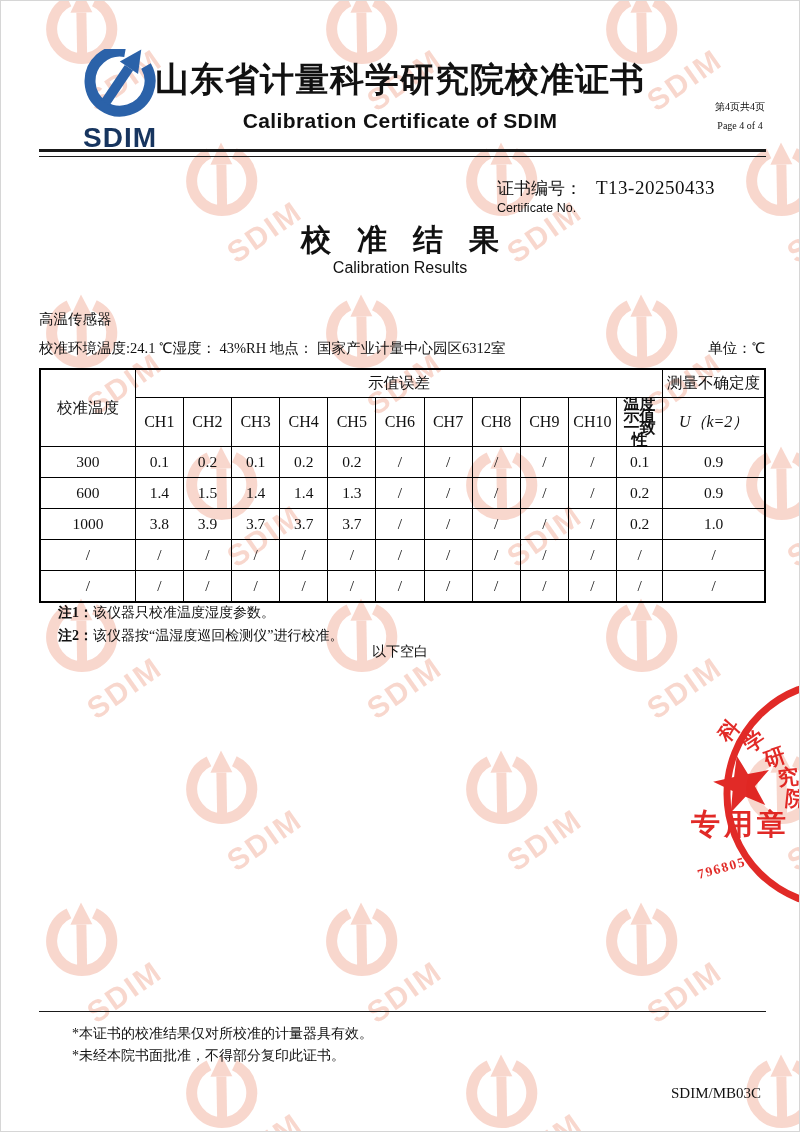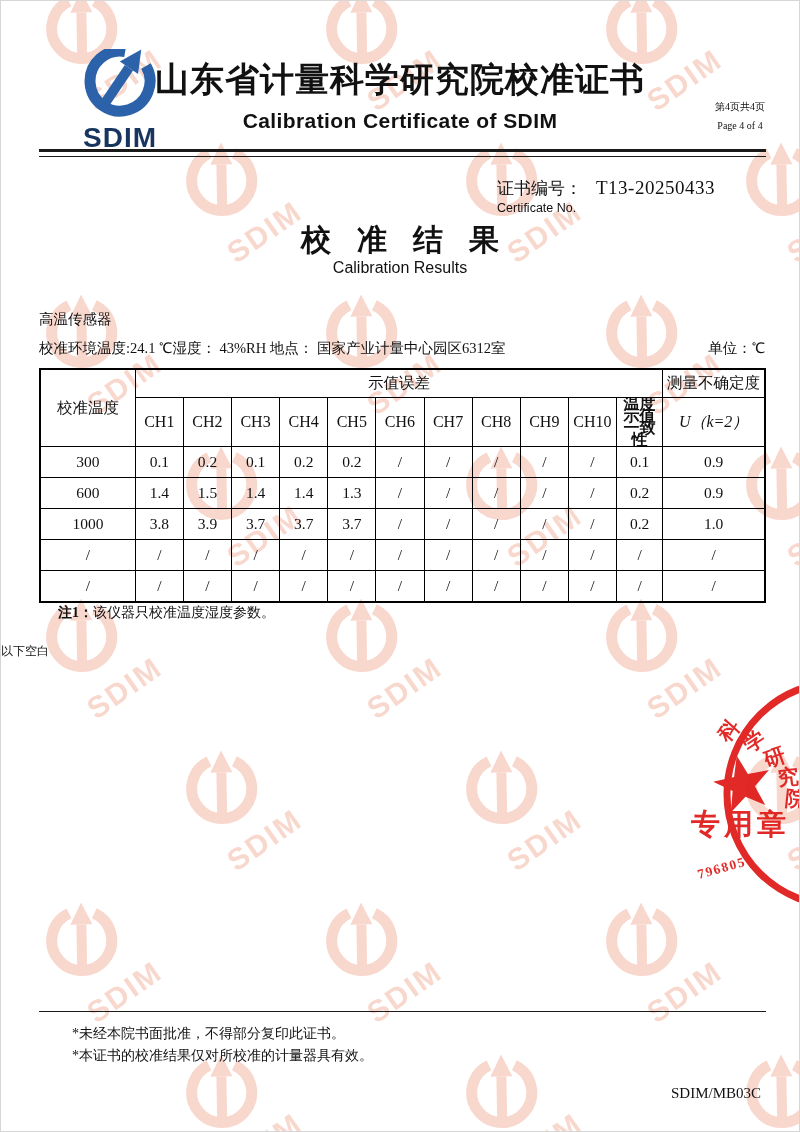--- a/index.html
+++ b/index.html
@@ -37,21 +37,21 @@
                     font-size:15.5px;padding:0;overflow:hidden;}
   .results-table{border:2px solid #000;}
   tr.h1 td{height:27px;border-radius:13px;}
   tr.h2 td{height:43px;font-size:16px;}
   td.c-small{font-size:10px;line-height:12px;padding:0 2px;font-weight:bold;}
   td.c-u{font-style:italic;font-size:16px;}
   .results-table tbody td{height:30px;}
   
   .notes{position:absolute;left:57px;top:600px;font-size:14px;line-height:23px;z-index:1;}
   .note-label{font-weight:700;}
-  .blank-note{position:absolute;left:0;right:0;top:642px;font-size:12px;z-index:1;}
+  .blank-note{position:absolute;left:0;right:0;top:642px;text-align:center;font-size:14px;z-index:1;}
   
   .stamp-svg{position:absolute;left:640px;top:672px;z-index:2;color:#df1a17;opacity:.93;}
   .stamp-svg text{fill:currentColor;font-family:"Liberation Serif",serif;font-weight:700;}
   
   .footer-rule{position:absolute;left:38px;width:727px;top:1010px;border-top:1.5px solid #1a1a1a;z-index:1;}
   .footer-notes{position:absolute;left:71px;top:1022px;font-size:14px;line-height:22px;z-index:1;}
   .form-code{position:absolute;right:38px;top:1084px;font-size:15px;z-index:1;}
 </style>
 </head>
 <body>
@@ -245,37 +245,38 @@
           <td>/</td>
           <td>/</td>
           <td>/</td>
           <td>/</td>
         </tr>
       </tbody>
   </table>
 
   <div class="notes">
     <div><span class="note-label">注1：</span><span>该仪器只校准温度湿度参数。</span></div>
+    <div><span class="note-label">注2：</span><span>该仪器按“温湿度巡回检测仪”进行校准。</span></div>
   </div>
   <div class="blank-note">以下空白</div>
 
   <svg class="stamp-svg" width="158" height="250" viewBox="640 672 158 250">
     <circle cx="838" cy="793" r="112" fill="none" stroke="currentColor" stroke-width="7"></circle>
     <polygon transform="translate(742,784) rotate(-12)" points="0,-30 7.05,-9.7 28.5,-9.3 11.4,3.7 17.6,24.3 0,12 -17.6,24.3 -11.4,3.7 -28.5,-9.3 -7.05,-9.7" fill="currentColor"></polygon>
     <g id="seal-arc-chars">
         <text x="733" y="734" font-size="21" text-anchor="middle" transform="rotate(-48 733 734)">科</text>
         <text x="757" y="746" font-size="21" text-anchor="middle" transform="rotate(-34 757 746)">学</text>
         <text x="776" y="763" font-size="21" text-anchor="middle" transform="rotate(-20 776 763)">研</text>
         <text x="788" y="783" font-size="21" text-anchor="middle" transform="rotate(-7 788 783)">究</text>
         <text x="794" y="805" font-size="21" text-anchor="middle" transform="rotate(6 794 805)">院</text>
       </g>
     <text x="690" y="833" font-size="29" letter-spacing="4">专用章</text>
     <text x="698" y="878" font-size="13.5" letter-spacing="1.5" transform="rotate(-16 698 878)">796805</text>
   </svg>
 
   <div class="footer-rule"></div>
   <div class="footer-notes">
+    <div>*本证书的校准结果仅对所校准的计量器具有效。</div>
     <div>*未经本院书面批准，不得部分复印此证书。</div>
-    <div>*本证书的校准结果仅对所校准的计量器具有效。</div>
   </div>
   <div class="form-code">SDIM/MB03C</div>
 
 </div>
 
 </body></html>

